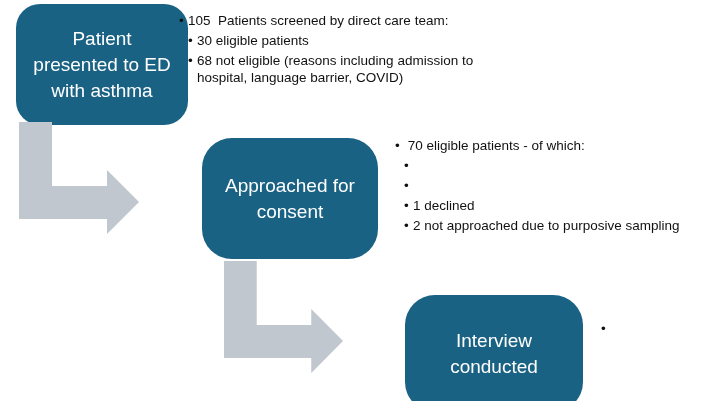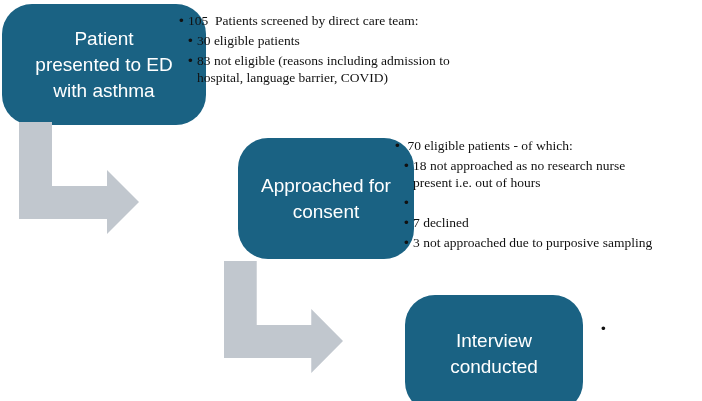--- a/index.html
+++ b/index.html
@@ -22,22 +22,22 @@
     border-radius:30px;
     display:flex;align-items:center;justify-content:center;
   }
   .box-label{
     color:var(--box-text);
     font-size:19px;
     line-height:26px;
     text-align:center;
     white-space:pre-line;
   }
-  .box1{left:2px;top:4px;width:204px;height:121px;}
-  .box2{left:202px;top:138px;width:176px;height:121px;margin-left:36px;}
+  .box1{left:16px;top:4px;width:172px;height:121px;border-radius:24px;}
+  .box2{left:202px;top:138px;width:176px;height:121px;}
   .box3{left:405px;top:295px;width:178px;height:117px;}
   .arrow{position:absolute;}
   .arrow polygon{fill:var(--arrow-fill);}
   .arrow1{left:19px;top:122px;width:120px;height:112px;}
   .arrow2{left:224px;top:261px;width:119px;height:112px;}
   .blist{
     position:absolute;
     color:var(--bullet-text);
     font-size:13.5px;
     line-height:17px;
@@ -46,21 +46,21 @@
   .list2{left:395px;top:137px;width:310px;}
   .list3{left:592px;top:320px;width:110px;}
   .item{display:flex;align-items:flex-start;}
   .item + .item{margin-top:3px;}
   .item.lvl2{margin-left:9px;}
   .bullet{
     flex:0 0 auto;
     width:9px;
     display:inline-block;
   }
-  .itext{white-space:pre-wrap;font-family:Liberation Serif, serif;}
+  .itext{white-space:pre-wrap;}
 </style>
 </head>
 <body>
 
 <div class="canvas">
 
   <div class="box box1">
     <span class="box-label">Patient
 presented to ED
 with asthma</span>
@@ -70,54 +70,52 @@
     <div class="item lvl1">
       <span class="bullet">•</span>
       <span class="itext">105  Patients screened by direct care team:</span>
     </div>
     <div class="item lvl2">
       <span class="bullet">•</span>
       <span class="itext">30 eligible patients</span>
     </div>
     <div class="item lvl2">
       <span class="bullet">•</span>
-      <span class="itext">83 not eligible (reasons including admission to
+      <span class="itext">68 not eligible (reasons including admission to
 hospital, language barrier, COVID)</span>
     </div>
   </div>
 
   <svg class="arrow arrow1" viewBox="0 0 120 112" preserveAspectRatio="none" aria-hidden="true">
     <polygon points="0,0 33,0 33,64 88,64 88,48 120,80 88,112 88,97 0,97"></polygon>
   </svg>
 
   <div class="box box2">
     <span class="box-label">Approached for
 consent</span>
   </div>
 
   <div class="blist list2">
     <div class="item lvl1">
       <span class="bullet">•</span>
       <span class="itext"> 70 eligible patients - of which:</span>
     </div>
     <div class="item lvl2">
       <span class="bullet">•</span>
-      <span class="itext">18 not approached as no research nurse
-present i.e. out of hours</span>
     </div>
     <div class="item lvl2">
       <span class="bullet">•</span>
     </div>
     <div class="item lvl2">
       <span class="bullet">•</span>
-      <span class="itext">7 declined</span>
+      <span class="itext">1 declined</span>
     </div>
     <div class="item lvl2">
       <span class="bullet">•</span>
-      <span class="itext">3 not approached due to purposive sampling</span>
+      <span class="itext">2 not approached due to purposive sampling</span>
     </div>
   </div>
 
   <svg class="arrow arrow2" viewBox="0 0 120 112" preserveAspectRatio="none" aria-hidden="true">
     <polygon points="0,0 33,0 33,64 88,64 88,48 120,80 88,112 88,97 0,97"></polygon>
   </svg>
 
   <div class="box box3">
     <span class="box-label">Interview
 conducted</span>

